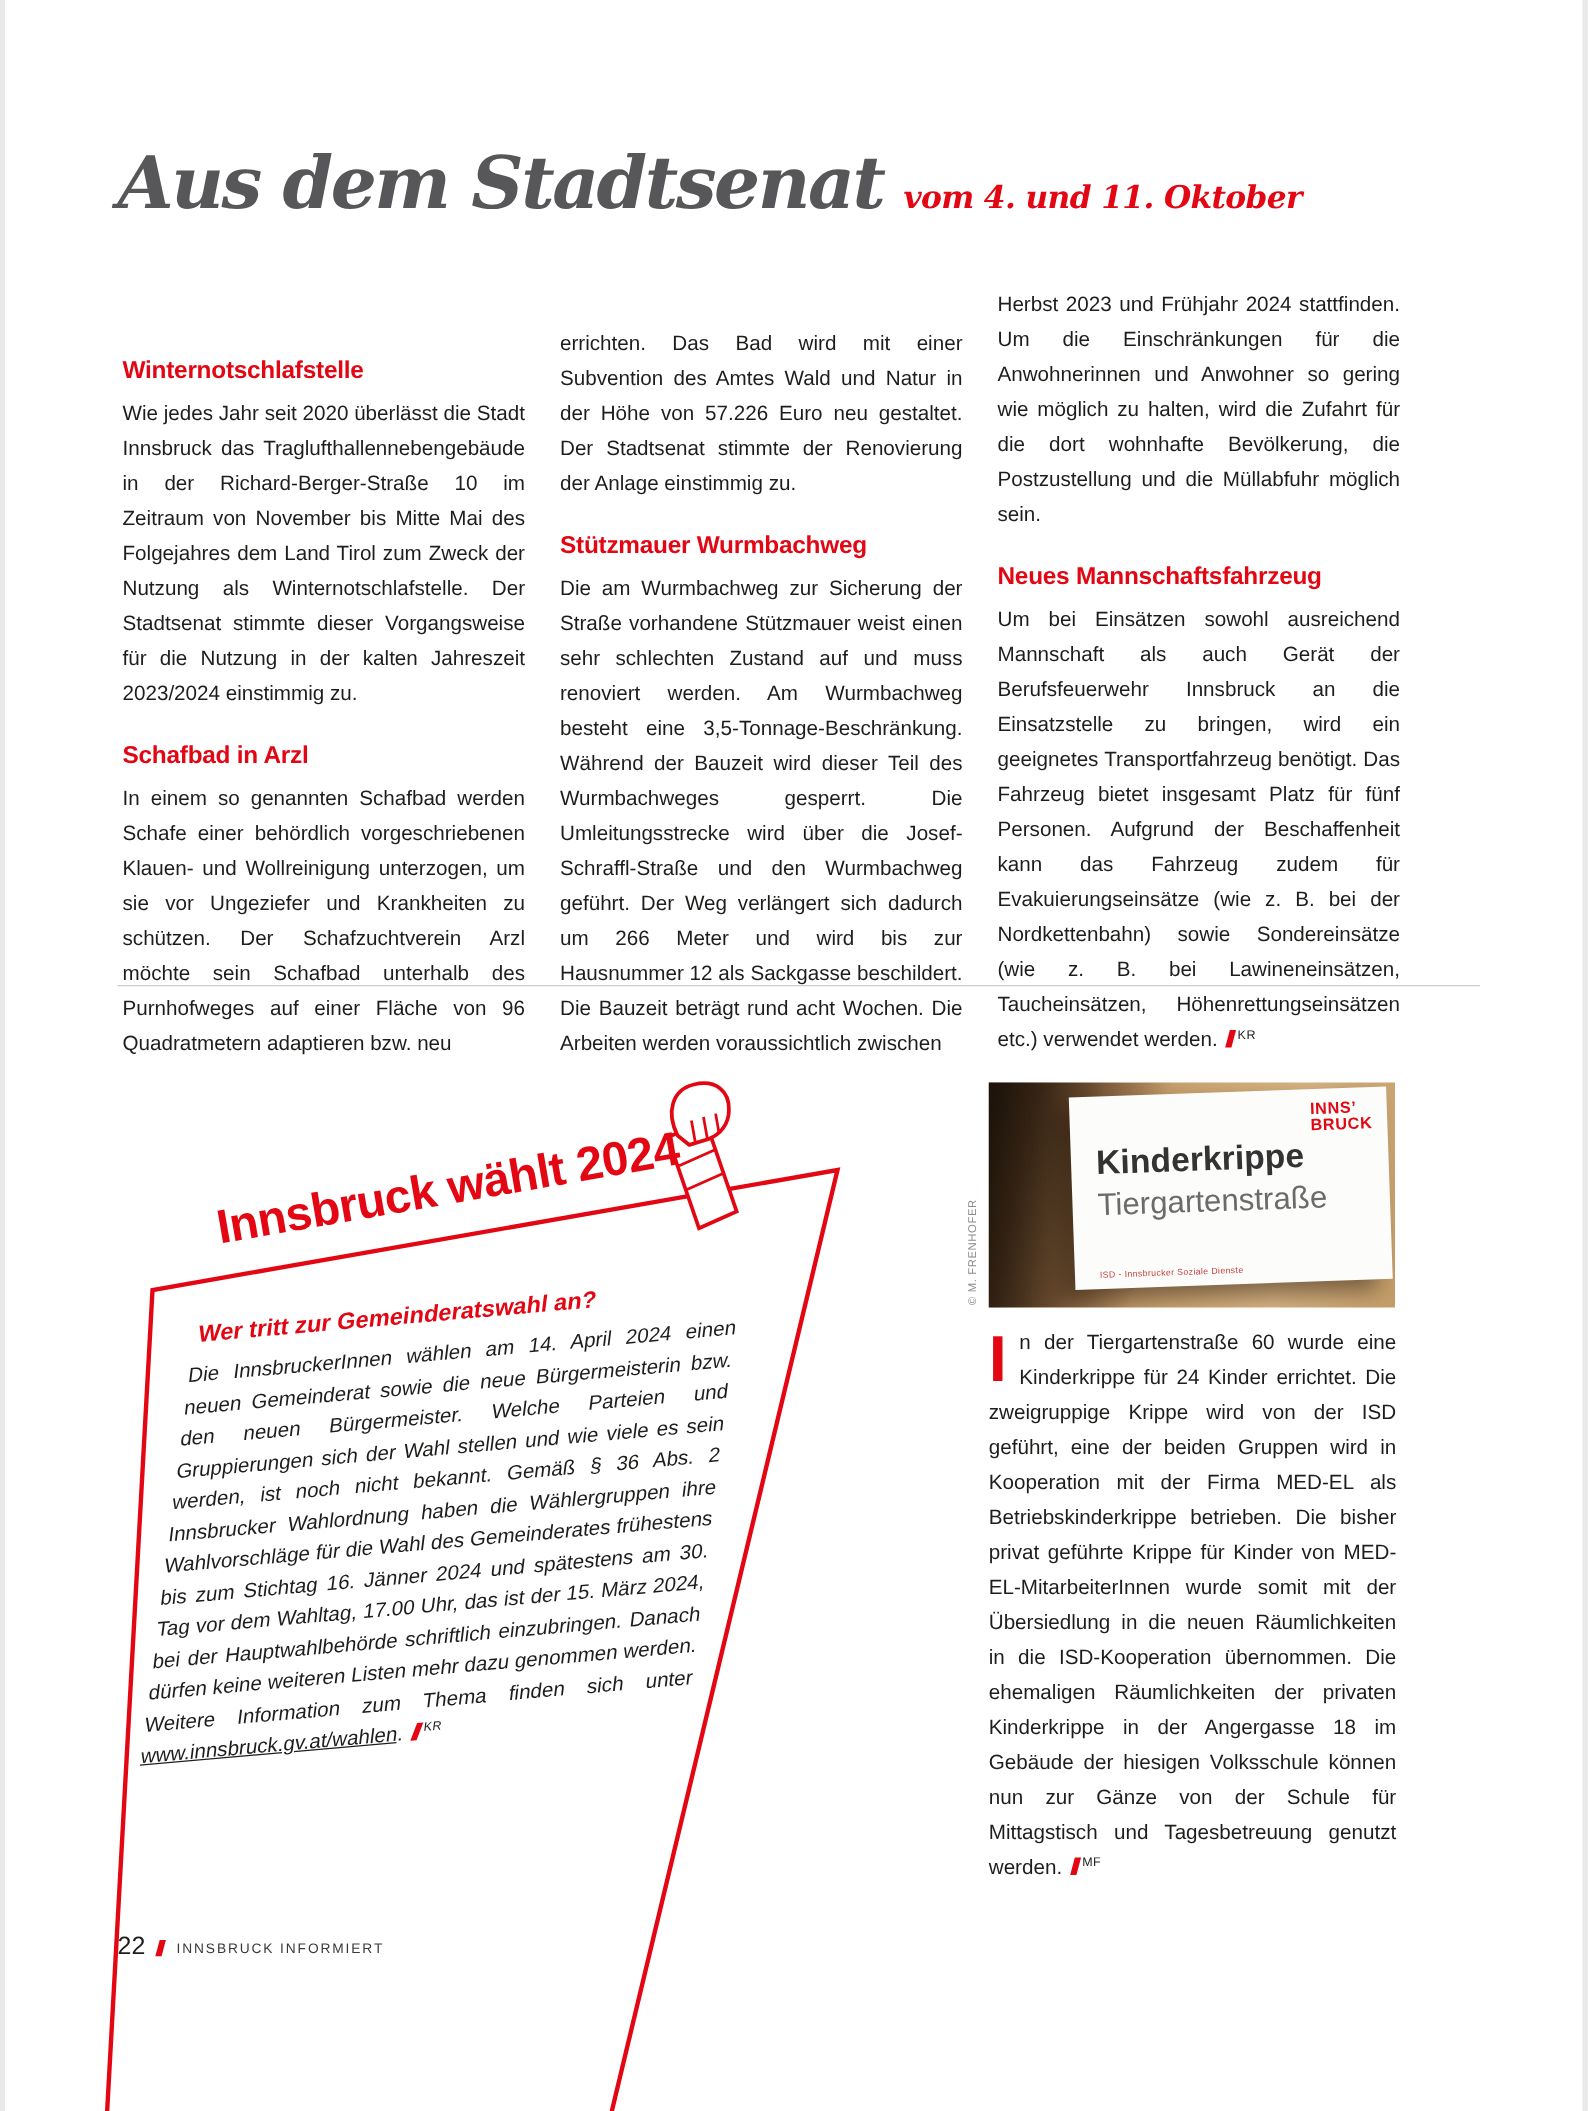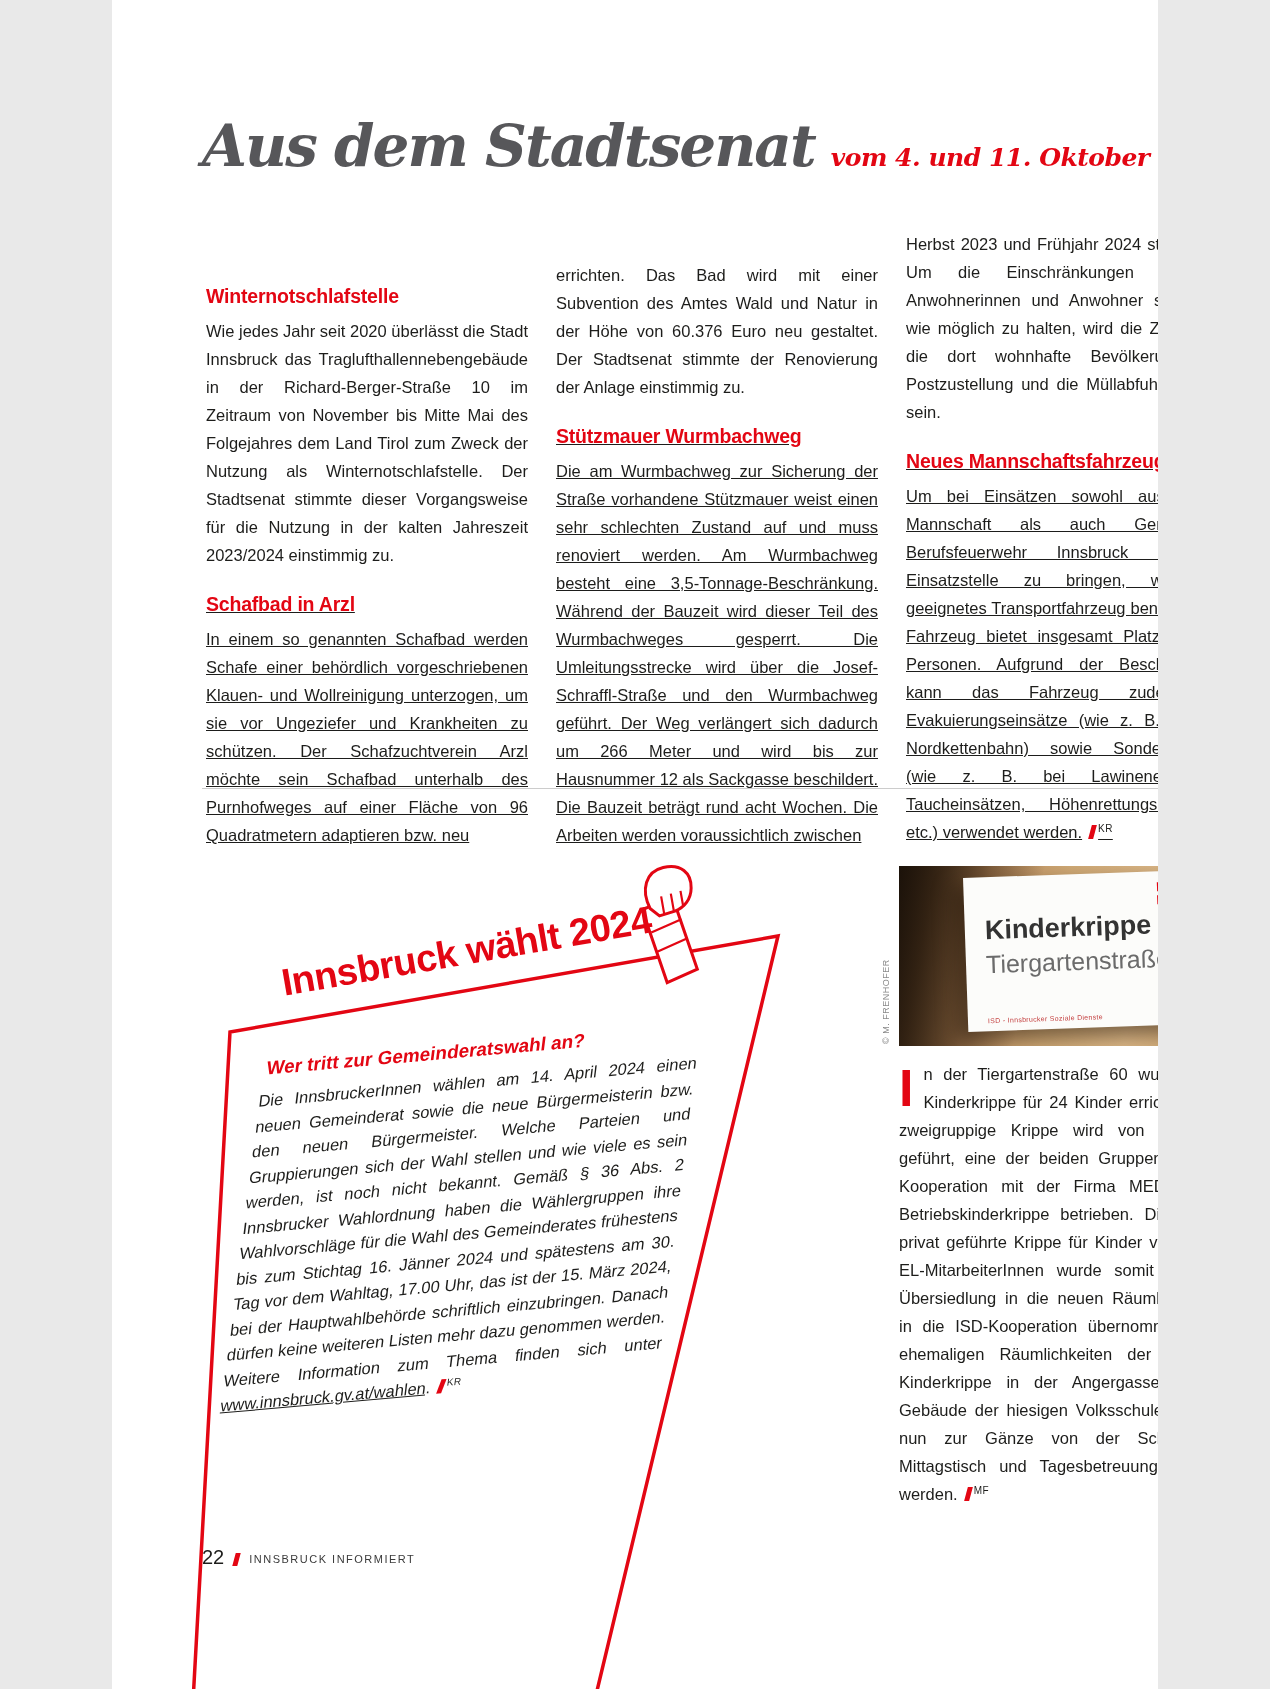--- a/index.html
+++ b/index.html
@@ -1,34 +1,34 @@
 <!DOCTYPE html>
 <html lang="de"><head>
 <meta charset="utf-8">
 <style>
   * { margin:0; padding:0; box-sizing:border-box; }
   html, body { background:#e9e9e9; }
   body { font-family:"Liberation Sans","DejaVu Sans",sans-serif; }
-  .page { position:relative; width:1046px; height:1689px; margin:0 auto;
+  .page { position:relative; width:1262px; height:1689px; margin:0 auto;
           background:#ffffff; overflow:hidden; color:#1d1d1b; }
 
   
   .masthead { position:absolute; left:90px; top:112px; white-space:nowrap; }
   .page-title { display:inline; font-family:"DejaVu Serif","Liberation Serif",serif;
                 font-style:italic; font-weight:bold; font-size:58px; color:#57575a;
                 letter-spacing:-2px; }
   .page-subtitle { display:inline; font-family:"DejaVu Serif","Liberation Serif",serif;
                    font-style:italic; font-weight:bold; font-size:25px; color:#e30613;
                    margin-left:16px; letter-spacing:-0.5px; }
 
   
   .columns { position:absolute; left:94px; top:230px; width:1022px;
              display:flex; gap:28px; align-items:flex-end; }
   .col { flex:1; min-width:0; }
-  .article + .article { margin-top:24px;text-decoration:underline; }
+  .article + .article { margin-top:24px; }
   .article h3 { color:#e30613; font-size:19.5px; font-weight:bold;
                 margin-bottom:9px; letter-spacing:-0.2px; }
   .body-text { font-size:16.5px; line-height:28px; text-align:justify;
                hyphens:auto; -webkit-hyphens:auto; color:#1d1d1b; }
 
   .endmark { display:inline-block; width:5px; height:14px; background:#e30613;
              transform:skewX(-15deg); margin:0 3px 0 8px; vertical-align:-1px; }
   .initials { font-size:10px; position:relative; top:-6px; letter-spacing:0.4px; }
 
   .divider { position:absolute; left:90px; top:788px; width:1090px; height:1px;
@@ -98,21 +98,21 @@
         <p class="body-text">Wie jedes Jahr seit 2020 überlässt die Stadt Innsbruck das Traglufthallennebengebäude in der Richard-Berger-Straße 10 im Zeitraum von November bis Mitte Mai des Folgejahres dem Land Tirol zum Zweck der Nutzung als Winternotschlafstelle. Der Stadtsenat stimmte dieser Vorgangsweise für die Nutzung in der kalten Jahreszeit 2023/2024 einstimmig zu.</p>
       </div>
       <div class="article">
         <h3>Schafbad in Arzl</h3>
         <p class="body-text">In einem so genannten Schafbad werden Schafe einer behördlich vorgeschriebenen Klauen- und Wollreinigung unterzogen, um sie vor Ungeziefer und Krankheiten zu schützen. Der Schafzuchtverein Arzl möchte sein Schafbad unterhalb des Purnhofweges auf einer Fläche von 96 Quadratmetern adaptieren bzw. neu</p>
       </div>
     </div>
 
     <div class="col">
       <div class="article">
-        <p class="body-text">errichten. Das Bad wird mit einer Subvention des Amtes Wald und Natur in der Höhe von 60.376 Euro neu gestaltet. Der Stadtsenat stimmte der Renovierung der Anlage einstimmig zu.</p>
+        <p class="body-text">errichten. Das Bad wird mit einer Subvention des Amtes Wald und Natur in der Höhe von 57.226 Euro neu gestaltet. Der Stadtsenat stimmte der Renovierung der Anlage einstimmig zu.</p>
       </div>
       <div class="article">
         <h3>Stützmauer Wurmbachweg</h3>
         <p class="body-text">Die am Wurmbachweg zur Sicherung der Straße vorhandene Stützmauer weist einen sehr schlechten Zustand auf und muss renoviert werden. Am Wurmbachweg besteht eine 3,5-Tonnage-Beschränkung. Während der Bauzeit wird dieser Teil des Wurmbachweges gesperrt. Die Umleitungsstrecke wird über die Josef-Schraffl-Straße und den Wurmbachweg geführt. Der Weg verlängert sich dadurch um 266 Meter und wird bis zur Hausnummer 12 als Sackgasse beschildert. Die Bauzeit beträgt rund acht Wochen. Die Arbeiten werden voraussichtlich zwischen</p>
       </div>
     </div>
 
     <div class="col">
       <div class="article">
         <p class="body-text">Herbst 2023 und Frühjahr 2024 stattfinden. Um die Einschränkungen für die Anwohnerinnen und Anwohner so gering wie möglich zu halten, wird die Zufahrt für die dort wohnhafte Bevölkerung, die Postzustellung und die Müllabfuhr möglich sein.</p>

